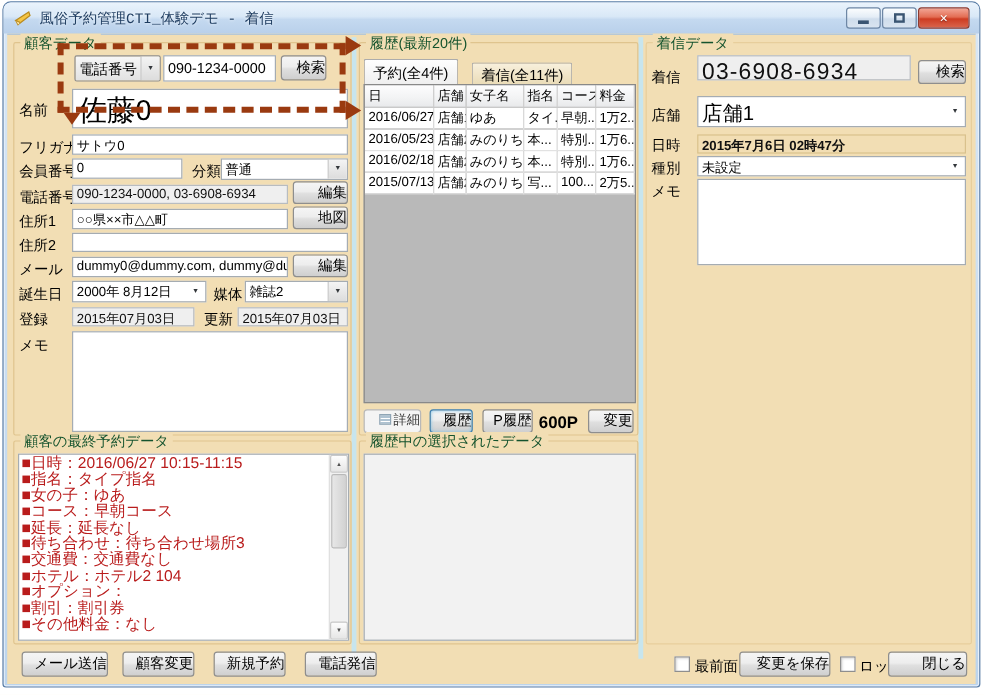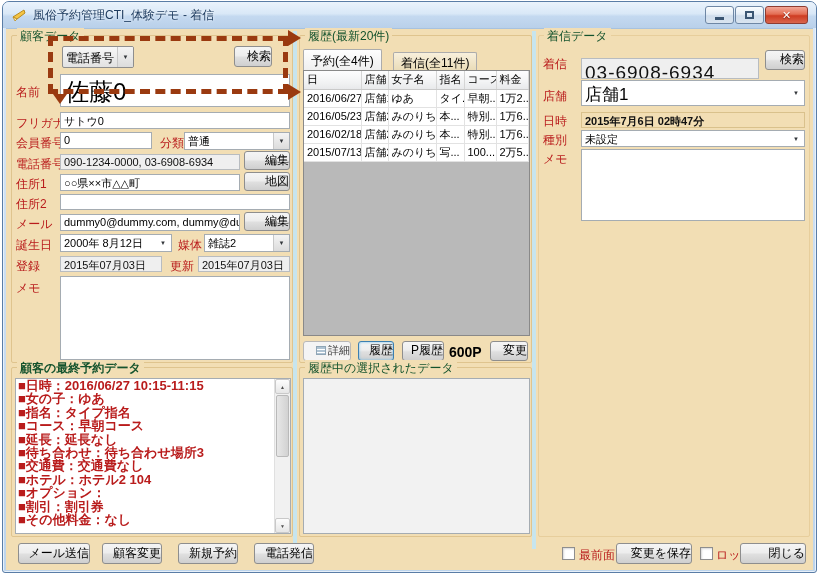--- a/index.html
+++ b/index.html
@@ -5,21 +5,21 @@
   * { margin:0; padding:0; box-sizing:border-box; }
   html,body { width:820px; height:579px; background:#fff; font-family:"Liberation Sans","DejaVu Sans",sans-serif; overflow:hidden; }
 
   .window { position:absolute; left:2px; top:1px; width:815px; height:572px;
     border:1px solid #5A7DA6; border-radius:7px 7px 3px 3px;
     background:linear-gradient(180deg,#D8E7F6,#BCD4EC); box-shadow:0 0 0 1px #E7F0FA inset; }
 
   .titlebar { position:absolute; left:0; top:0; right:0; height:26px;
     border-radius:6px 6px 0 0;
     background:linear-gradient(180deg,#EAF3FC 0%,#D9E8F7 45%,#C4D9F0 55%,#B9D0EA 100%);
-    display:flex; align-items:center; padding-left:8px; }
+    display:flex; align-items:center; padding-left:8px;font-family:Liberation Mono, monospace; }
   .title-text { font-size:12px; color:#1E3C60; margin-left:6px; text-shadow:0 0 3px #fff; }
   .app-icon { width:16px; height:16px; display:inline-block; }
 
   .winbtns { position:absolute; right:8px; top:4px; display:flex; }
   .winbtn { width:29px; height:18px; border:1px solid #6E87A5; border-radius:3px; margin-left:1px;
     background:linear-gradient(180deg,#FBFDFE,#E4EDF6 45%,#CFDDEC 55%,#D9E4F0);
     display:flex; align-items:center; justify-content:center; position:relative; }
   .winbtn.close { width:43px; border-color:#8E3B30;
     background:linear-gradient(180deg,#F2A696,#E36D53 45%,#CE3C22 55%,#D9654C); }
   .glyph-min { width:9px; height:3px; background:#3A5572; margin-top:7px; }
@@ -30,21 +30,21 @@
     background:#F2DEB4; border-top:1px solid #A8C2DE; }
 
   
   .vsplit { position:absolute; top:2px; width:4px; height:518px; background:#C7E5EE; }
 
   
   .panel { position:absolute; border:1px solid #DFC48E; border-radius:2px; }
   .panel-label { position:absolute; top:-8px; left:5px; background:#F2DEB4; padding:0 3px;
     font-size:12px; color:#14532d; white-space:nowrap; z-index:2; }
 
-  .lbl { position:absolute; font-size:12px; color:#b91c1c; white-space:nowrap; }
+  .lbl { position:absolute; font-size:12px; color:#000000; white-space:nowrap; }
 
   .tb { position:absolute; background:#fff; border:1px solid #A5ACB2; font-size:11px;
     padding:1px 3px; overflow:hidden; white-space:nowrap; }
   .ro { position:absolute; background:#EFEFEF; border:1px solid #B8BCC0; font-size:11px;
     padding:1px 3px; overflow:hidden; white-space:nowrap; color:#101010; }
 
   .btn { position:absolute; font-size:12px; color:#000; text-align:right;
     background:linear-gradient(180deg,#F5F5F5,#EDEDED 45%,#DFDFDF 55%,#CFCFCF);
     border:1px solid #8E8E8E; border-radius:3px; line-height:18px; height:21px; }
   .btn.focused { border:1px solid #3C7FB1; box-shadow:inset 0 0 3px #7AC1E8; }
@@ -133,20 +133,21 @@
     <div class="vsplit" style="left:287px;"></div>
     <div class="vsplit" style="left:526px;"></div>
 
     <div class="panel" style="left:5px; top:6px; width:282px; height:328px;">
       <span class="panel-label">顧客データ</span>
 
       <div class="combo btnstyle" style="left:50px; top:10px; width:72px; height:22px;">
         <span class="val" style="font-size:12px; top:3px;">電話番号</span>
         <span class="arrow">▼</span>
       </div>
+      <div class="tb" style="left:124px; top:10px; width:94px; height:22px; font-size:12px; padding-top:3px;">090-1234-0000</div>
       <div class="btn" style="left:222px; top:10px; width:38px;">検索</div>
 
       <span class="lbl" style="left:4px; top:48px;">名前</span>
       <div class="tb bigname" style="left:48px; top:38px; width:230px; height:33px;">佐藤0</div>
 
       <span class="lbl" style="left:4px; top:79px;">フリガナ</span>
       <div class="tb" style="left:48px; top:76px; width:230px; height:17px;">サトウ0</div>
 
       <span class="lbl" style="left:4px; top:99px;">会員番号</span>
       <div class="tb" style="left:48px; top:96px; width:92px; height:17px;">0</div>
@@ -190,27 +191,27 @@
       <span class="lbl" style="left:4px; top:244px;">メモ</span>
       <div class="memo-area" style="left:48px; top:240px; width:230px; height:84px;"></div>
     </div>
 
     <div class="annotation">
       <span class="arr arr-topright"></span>
       <span class="arr arr-botright"></span>
       <span class="arr arr-botleft"></span>
     </div>
 
-    <div class="panel" style="left:5px; top:338px; width:282px; height:170px;font-weight:bold;">
+    <div class="panel" style="left:5px; top:338px; width:282px; height:170px;">
       <span class="panel-label">顧客の最終予約データ</span>
       <div class="reslist" style="left:3px; top:10px; width:276px; height:156px;">
         <div style="margin-right:16px;">
           <div class="line">■日時：2016/06/27 10:15-11:15</div>
+          <div class="line">■指名：タイプ指名</div>
           <div class="line">■女の子：ゆあ</div>
-          <div class="line">■指名：タイプ指名</div>
           <div class="line">■コース：早朝コース</div>
           <div class="line">■延長：延長なし</div>
           <div class="line">■待ち合わせ：待ち合わせ場所3</div>
           <div class="line">■交通費：交通費なし</div>
           <div class="line">■ホテル：ホテル2 104</div>
           <div class="line">■オプション：</div>
           <div class="line">■割引：割引券</div>
           <div class="line">■その他料金：なし</div>
         </div>
         <div class="vscroll">
@@ -295,21 +296,21 @@
 
     <div class="panel" style="left:293px; top:338px; width:233px; height:170px;">
       <span class="panel-label">履歴中の選択されたデータ</span>
       <div class="memo-area" style="left:3px; top:10px; width:227px; height:156px; background:#F2F2F2;"></div>
     </div>
 
     <div class="panel" style="left:532px; top:6px; width:272px; height:502px; border-color:#E7CE9C;">
       <span class="panel-label">着信データ</span>
 
       <span class="lbl" style="left:4px; top:20px;">着信</span>
-      <div class="ro bignum" style="left:42px; top:22px; width:178px; height:21px;">03-6908-6934</div>
+      <div class="ro bignum" style="left:42px; top:10px; width:178px; height:21px;">03-6908-6934</div>
       <div class="btn" style="left:226px; top:14px; width:40px; height:20px; line-height:17px;">検索</div>
 
       <span class="lbl" style="left:4px; top:52px;">店舗</span>
       <div class="combo bigshop" style="left:42px; top:44px; width:224px; height:26px;">
         <span class="val">店舗1</span>
         <span class="arrow" style="background:none; border:none;">▼</span>
       </div>
 
       <span class="lbl" style="left:4px; top:77px;">日時</span>
       <div class="ro" style="left:42px; top:76px; width:224px; height:16px; background:#F2DEB4; border-color:#D9C18C; font-weight:bold;">2015年7月6日 02時47分</div>

